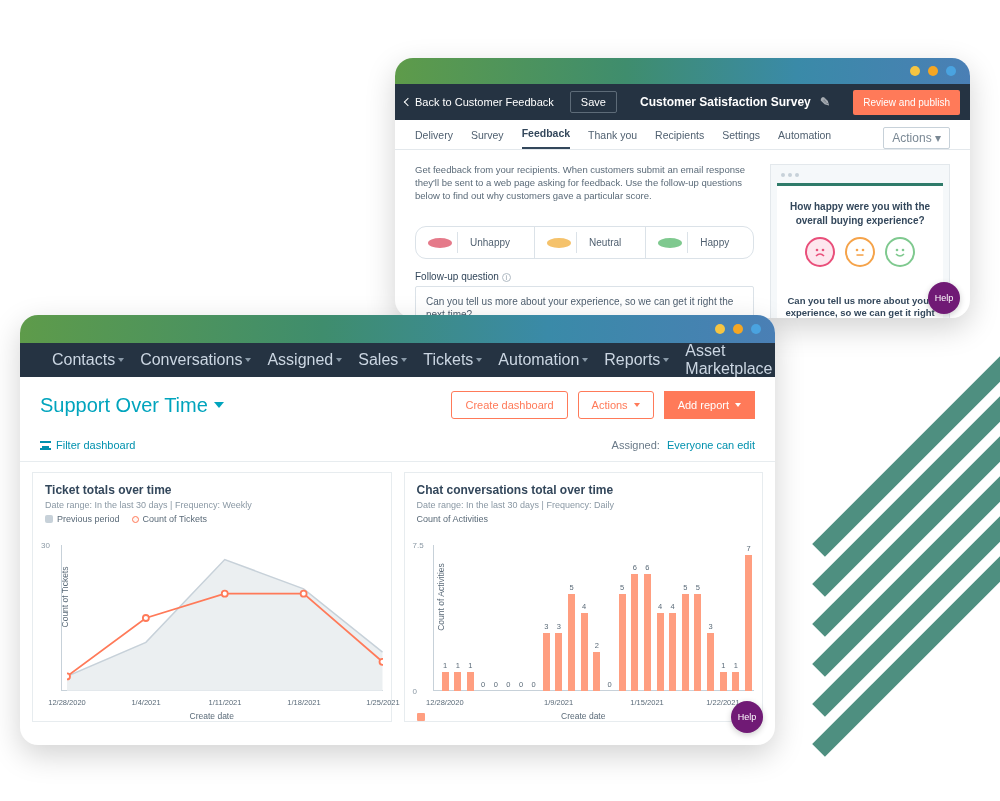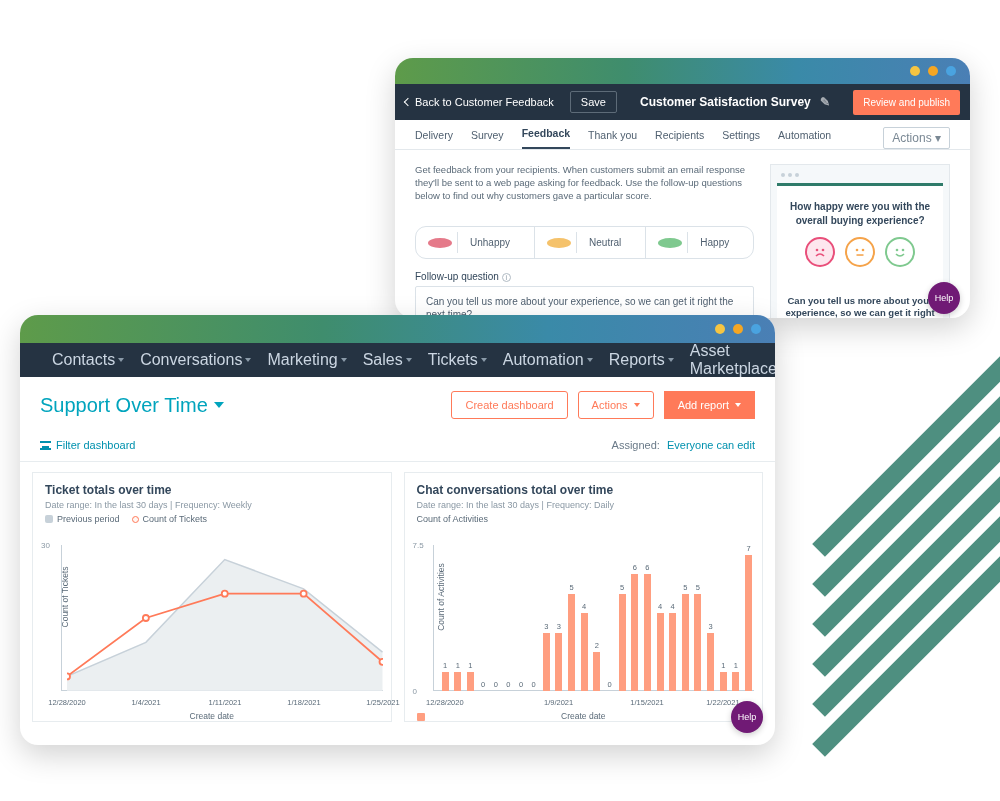--- a/index.html
+++ b/index.html
@@ -255,21 +255,21 @@
     <span class="logo"></span>
     <span class="nitem">
         <span>Contacts</span>
         <span class="caret"></span>
       </span>
     <span class="nitem">
         <span>Conversations</span>
         <span class="caret"></span>
       </span>
     <span class="nitem">
-        <span>Marketing</span>
+        <span>Assigned</span>
         <span class="caret"></span>
       </span>
     <span class="nitem">
         <span>Sales</span>
         <span class="caret"></span>
       </span>
     <span class="nitem">
         <span>Tickets</span>
         <span class="caret"></span>
       </span>

